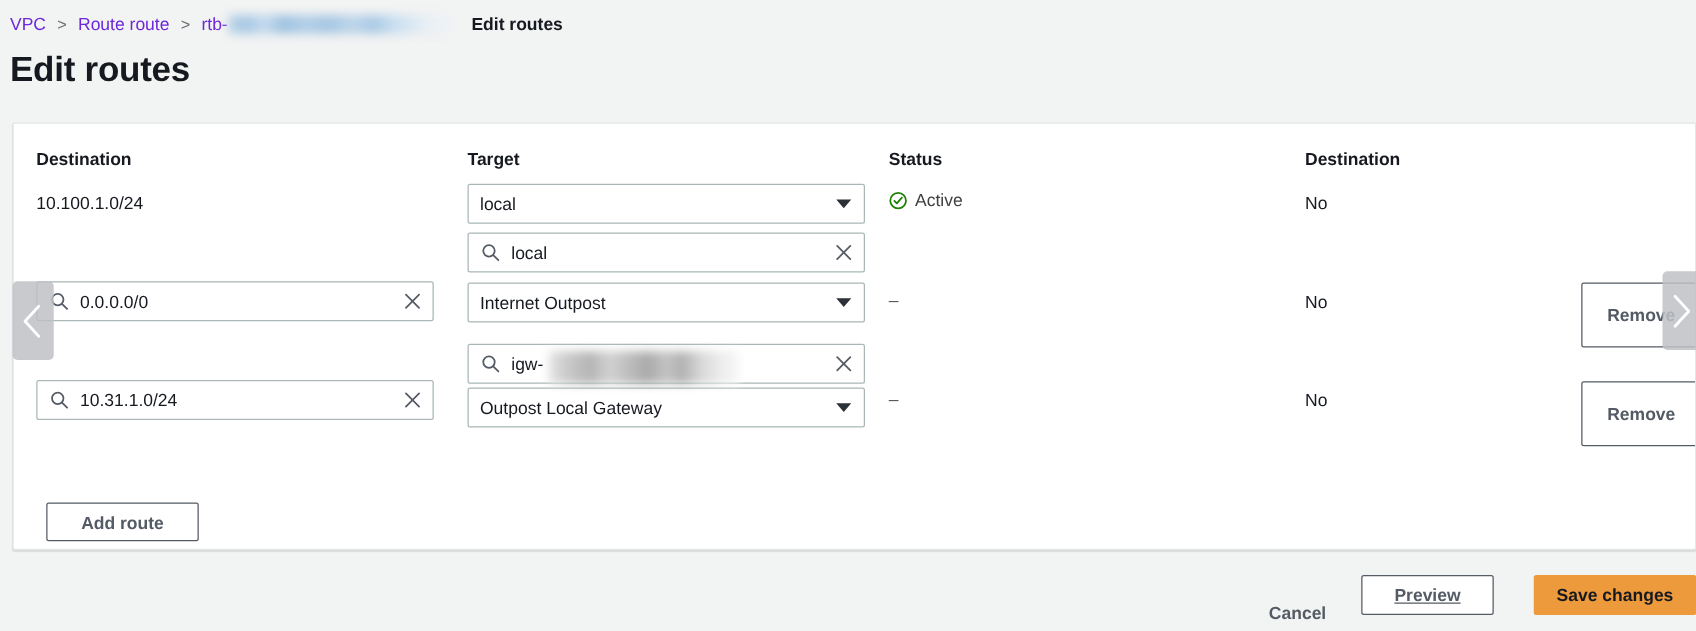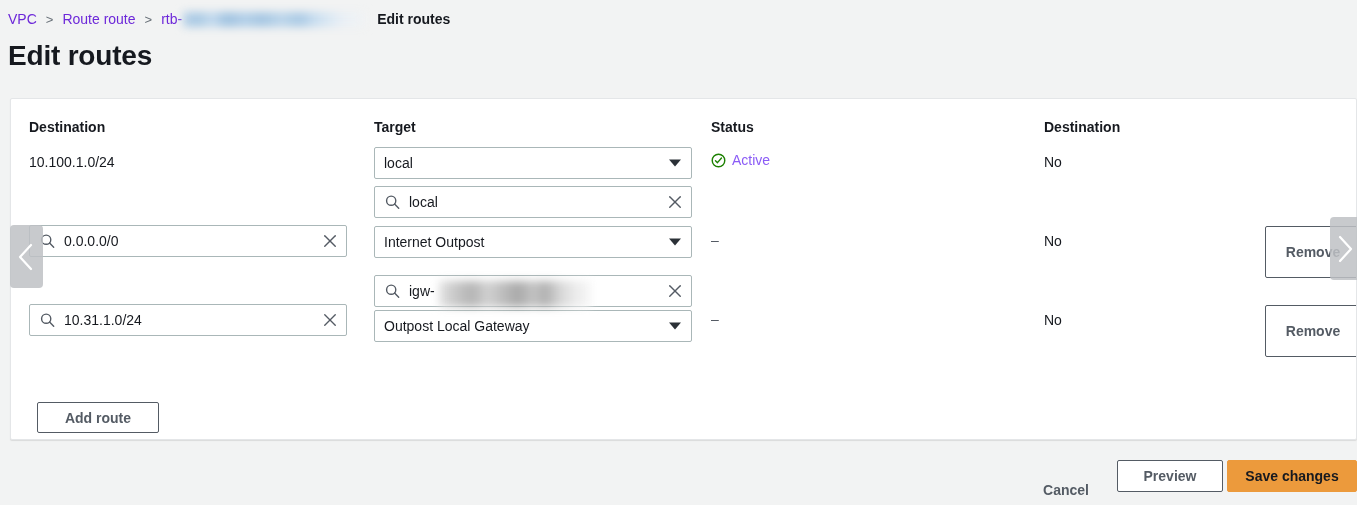--- a/index.html
+++ b/index.html
@@ -252,21 +252,21 @@
     z-index: 30;
   }
   .scroll-chev.left  { left: 10px;  top: 225px; }
   .scroll-chev.right { left: 1330px; top: 217px; width: 27px; border-radius: 4px 0 0 4px; }
 
   
   .status-active {
     display: flex;
     align-items: center;
     gap: 6px;
-    color: #8b5cf6;
+    color: #404040;
     font-size: 14px;
   }
   .dash {
     color: #545b64;
     font-size: 14px;
   }
 
   
   .footer {
     position: absolute;
@@ -289,21 +289,22 @@
     font-size: 14px;
     font-family: "Liberation Sans", sans-serif;
     cursor: pointer;
     padding: 8px 14px;
     margin-right: 14px;
     margin-top: 28px;
   }
   .btn-preview {
     width: 106px;
     height: 32px;
-    margin-right: 4px;
+    margin-right: 32px;
+    text-decoration: underline;
   }
   .btn-save {
     width: 130px;
     height: 32px;
     background: #ec9a3c;
     border: 1px solid #ec9a3c;
     color: #16191f;
     font-weight: bold;
     font-size: 14px;
     font-family: "Liberation Sans", sans-serif;

